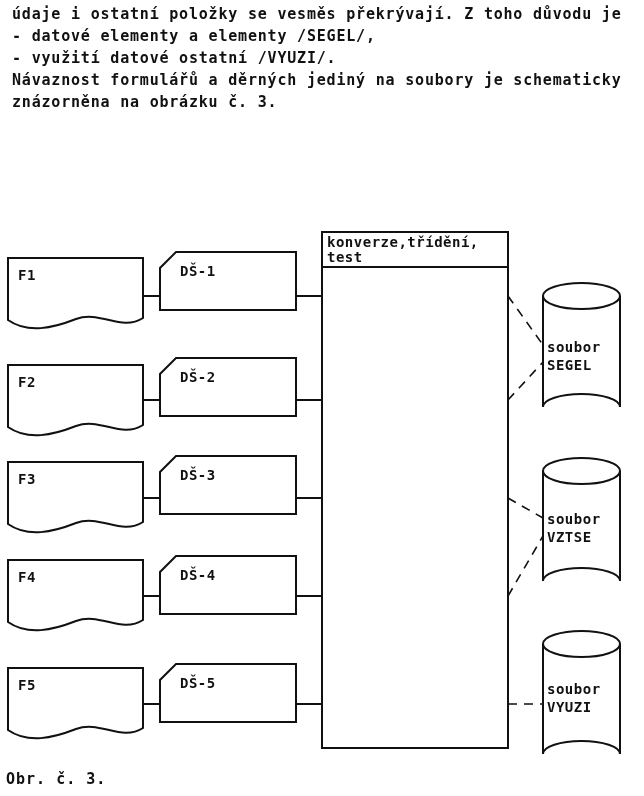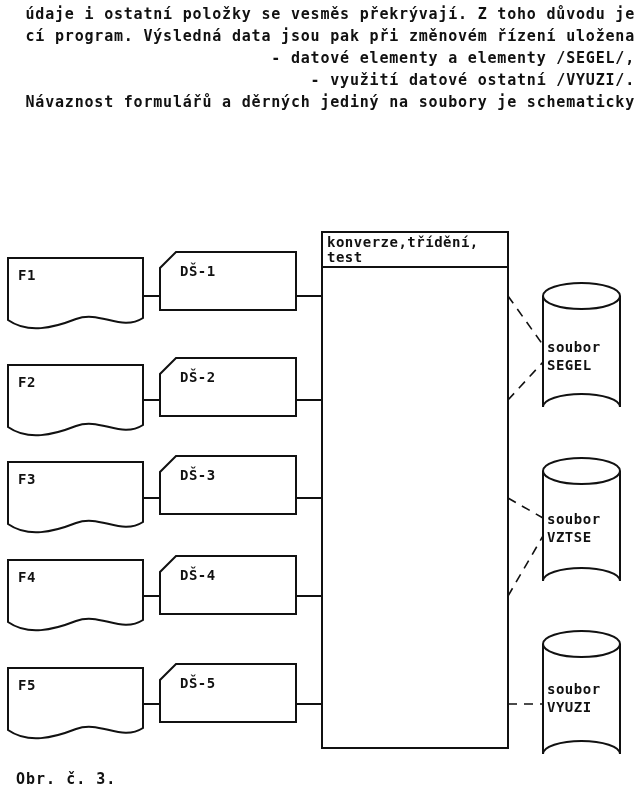--- a/index.html
+++ b/index.html
@@ -1,49 +1,49 @@
 <!DOCTYPE html>
 <html><head>
 <meta charset="utf-8">
 <style>
   html,body{margin:0;padding:0;}
   body{background:#d9d9d9;}
   .page{
     position:relative;width:644px;height:796px;background:#ffffff;color:#111;
     font-family:"DejaVu Sans Mono",monospace;overflow:hidden;
   }
-  .text-block{position:absolute;left:3px;top:3px;width:632px;text-align:right;}
+  .text-block{position:absolute;left:12px;top:3px;width:632px;}
   .tline{
     font-size:15px;font-weight:700;line-height:22px;white-space:pre;
     letter-spacing:0.8px;color:#111;
   }
   .caption{
-    position:absolute;left:16px;top:770px;font-size:15px;font-weight:700;
+    position:absolute;left:6px;top:770px;font-size:15px;font-weight:700;
     letter-spacing:1px;color:#111;
   }
   .diagram{position:absolute;left:0;top:0;width:644px;height:796px;}
   svg text{
     font-family:"DejaVu Sans Mono",monospace;font-weight:700;font-size:14px;
     fill:#111;letter-spacing:0.5px;
   }
   svg .shape{fill:#ffffff;stroke:#111;stroke-width:2;}
   svg .line{stroke:#111;stroke-width:2;fill:none;}
   svg .dash{stroke:#111;stroke-width:1.6;fill:none;stroke-dasharray:9 7;}
 </style>
 </head>
 <body>
 
 <div class="page">
 
   <div class="text-block">
     <div class="tline">údaje i ostatní položky se vesměs překrývají. Z toho důvodu je</div>
-    <div class="tline">cí program. Výsledná data jsou pak při změnovém řízení uložena</div>
     <div class="tline">- datové elementy a elementy /SEGEL/,</div>
     <div class="tline">- využití datové ostatní /VYUZI/.</div>
     <div class="tline">Návaznost formulářů a děrných jediný na soubory je schematicky</div>
+    <div class="tline">znázorněna na obrázku č. 3.</div>
   </div>
 
   <svg class="diagram" viewBox="0 0 644 796" xmlns="http://www.w3.org/2000/svg">
     <defs>
       <path id="doc-shape" d="M0,0 H135 V60 C113,74 92,52 68,61 C45,70 20,76 0,62 Z"></path>
       <path id="card-shape" d="M16,0 H136 V58 H0 V16 Z"></path>
     </defs>
 
     <g class="line">
       <line x1="143" y1="296" x2="160" y2="296"></line>

